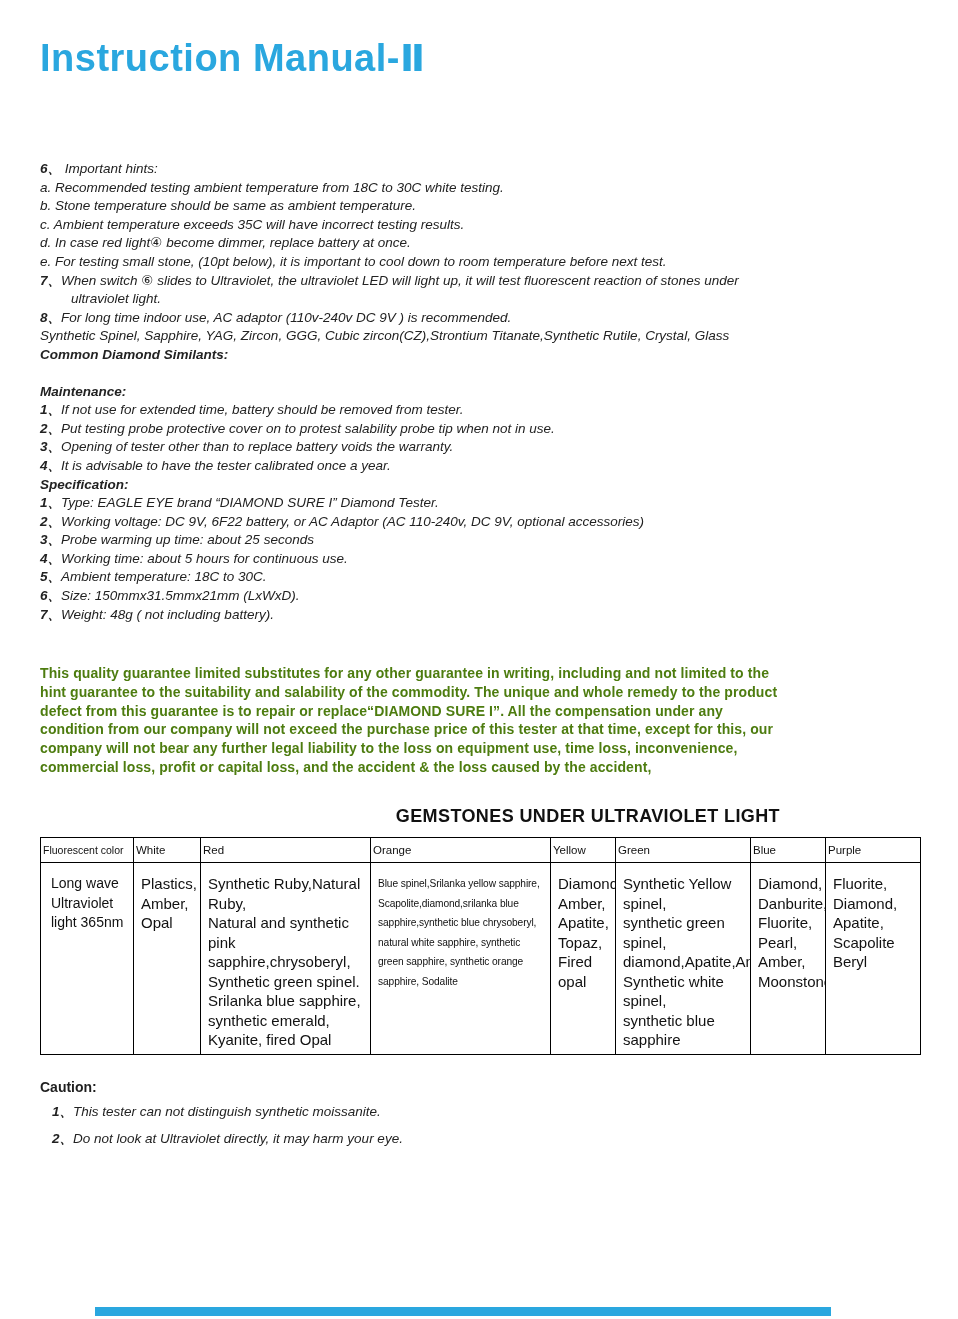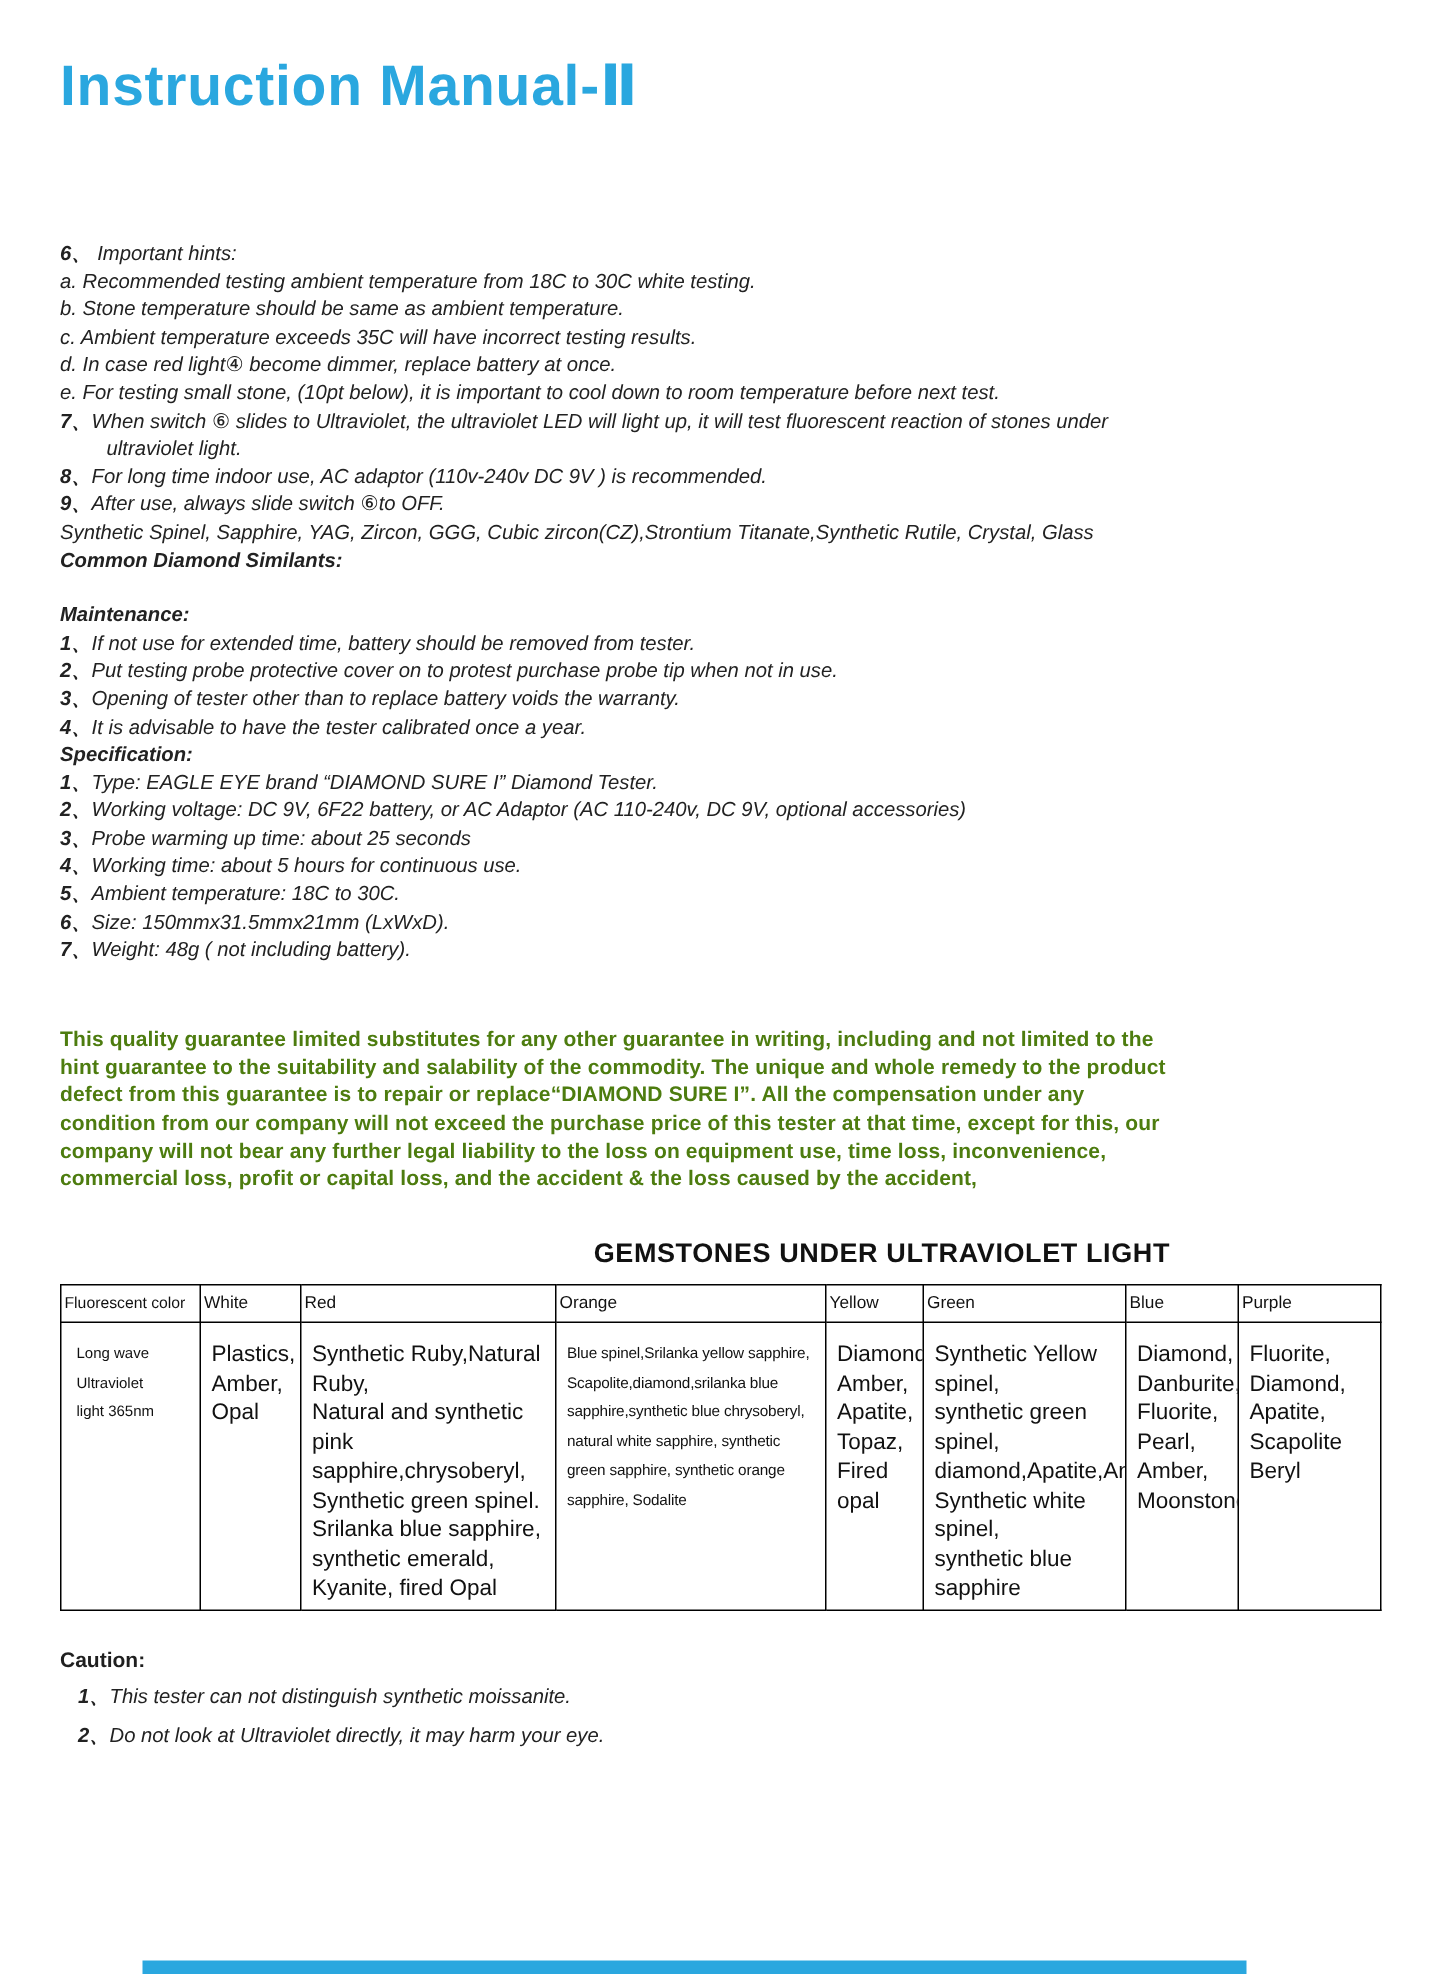--- a/index.html
+++ b/index.html
@@ -57,21 +57,21 @@
   }
   .uv td {
     font-size:15px; line-height:19.5px;
     padding:11px 3px 4px 7px;
     vertical-align:top;
     white-space:pre-line;
     color:#111;
     overflow:hidden;
   }
   .uv tbody tr { height:165px; }
-  .uv td.rowlabel { font-size:10px; padding-left:10px; }
+  .uv td.rowlabel { font-size:14px; padding-left:10px; }
 
   .caution { margin-top:24px; }
   .caution-heading { font-size:14px; font-weight:bold; }
   .caution-item { margin-top:8px; margin-left:12px; }
 
   .footer-bar {
     position:absolute;
     left:95px; bottom:3px;
     width:736px; height:9px;
     background:var(--accent,#2aa7df);
@@ -89,29 +89,28 @@
 
       <section>
         <p class="line"><b class="num">6、</b><span> Important hints:</span></p>
         <p class="line">a. Recommended testing ambient temperature from 18C to 30C white testing.</p>
         <p class="line">b. Stone temperature should be same as ambient temperature.</p>
         <p class="line">c. Ambient temperature exceeds 35C will have incorrect testing results.</p>
         <p class="line">d. In case red light④ become dimmer, replace battery at once.</p>
         <p class="line hang">e. For testing small stone, (10pt below), it is important to cool down to room temperature before next test.</p>
         <p class="line hang"><b class="num">7、</b><span>When switch ⑥ slides to Ultraviolet, the ultraviolet LED will light up, it will test fluorescent reaction of stones under ultraviolet light.</span></p>
         <p class="line hang"><b class="num">8、</b><span>For long time indoor use,  AC adaptor (110v-240v DC 9V ) is recommended.</span></p>
-        <p class="line hang"><b class="num">9、</b><span>After use, always slide switch ⑥to OFF.</span></p>
         <p class="line">Synthetic Spinel, Sapphire, YAG,  Zircon,  GGG,  Cubic zircon(CZ),Strontium Titanate,Synthetic Rutile, Crystal, Glass</p>
         <p class="line bold">Common Diamond Similants:</p>
       </section>
 
       <section class="sec-gap">
         <p class="line bold">Maintenance:</p>
         <p class="line hang"><b class="num">1、</b><span>If not use for extended time, battery should be removed from tester.</span></p>
-        <p class="line hang"><b class="num">2、</b><span>Put testing probe protective cover on to protest purchase probe tip when not in use.</span></p>
+        <p class="line hang"><b class="num">2、</b><span>Put testing probe protective cover on to protest salability probe tip when not in use.</span></p>
         <p class="line hang"><b class="num">3、</b><span>Opening of tester other than to replace battery voids the warranty.</span></p>
         <p class="line hang"><b class="num">4、</b><span>It is advisable to have the tester calibrated once a year.</span></p>
       </section>
 
       <section>
         <p class="line bold">Specification:</p>
         <p class="line hang"><b class="num">1、</b><span>Type: EAGLE EYE brand  “DIAMOND SURE I”  Diamond Tester.</span></p>
         <p class="line hang"><b class="num">2、</b><span>Working voltage: DC 9V,  6F22 battery, or AC Adaptor (AC 110-240v, DC 9V, optional accessories)</span></p>
         <p class="line hang"><b class="num">3、</b><span>Probe warming up time:  about 25 seconds</span></p>
         <p class="line hang"><b class="num">4、</b><span>Working time: about 5 hours for continuous use.</span></p>

